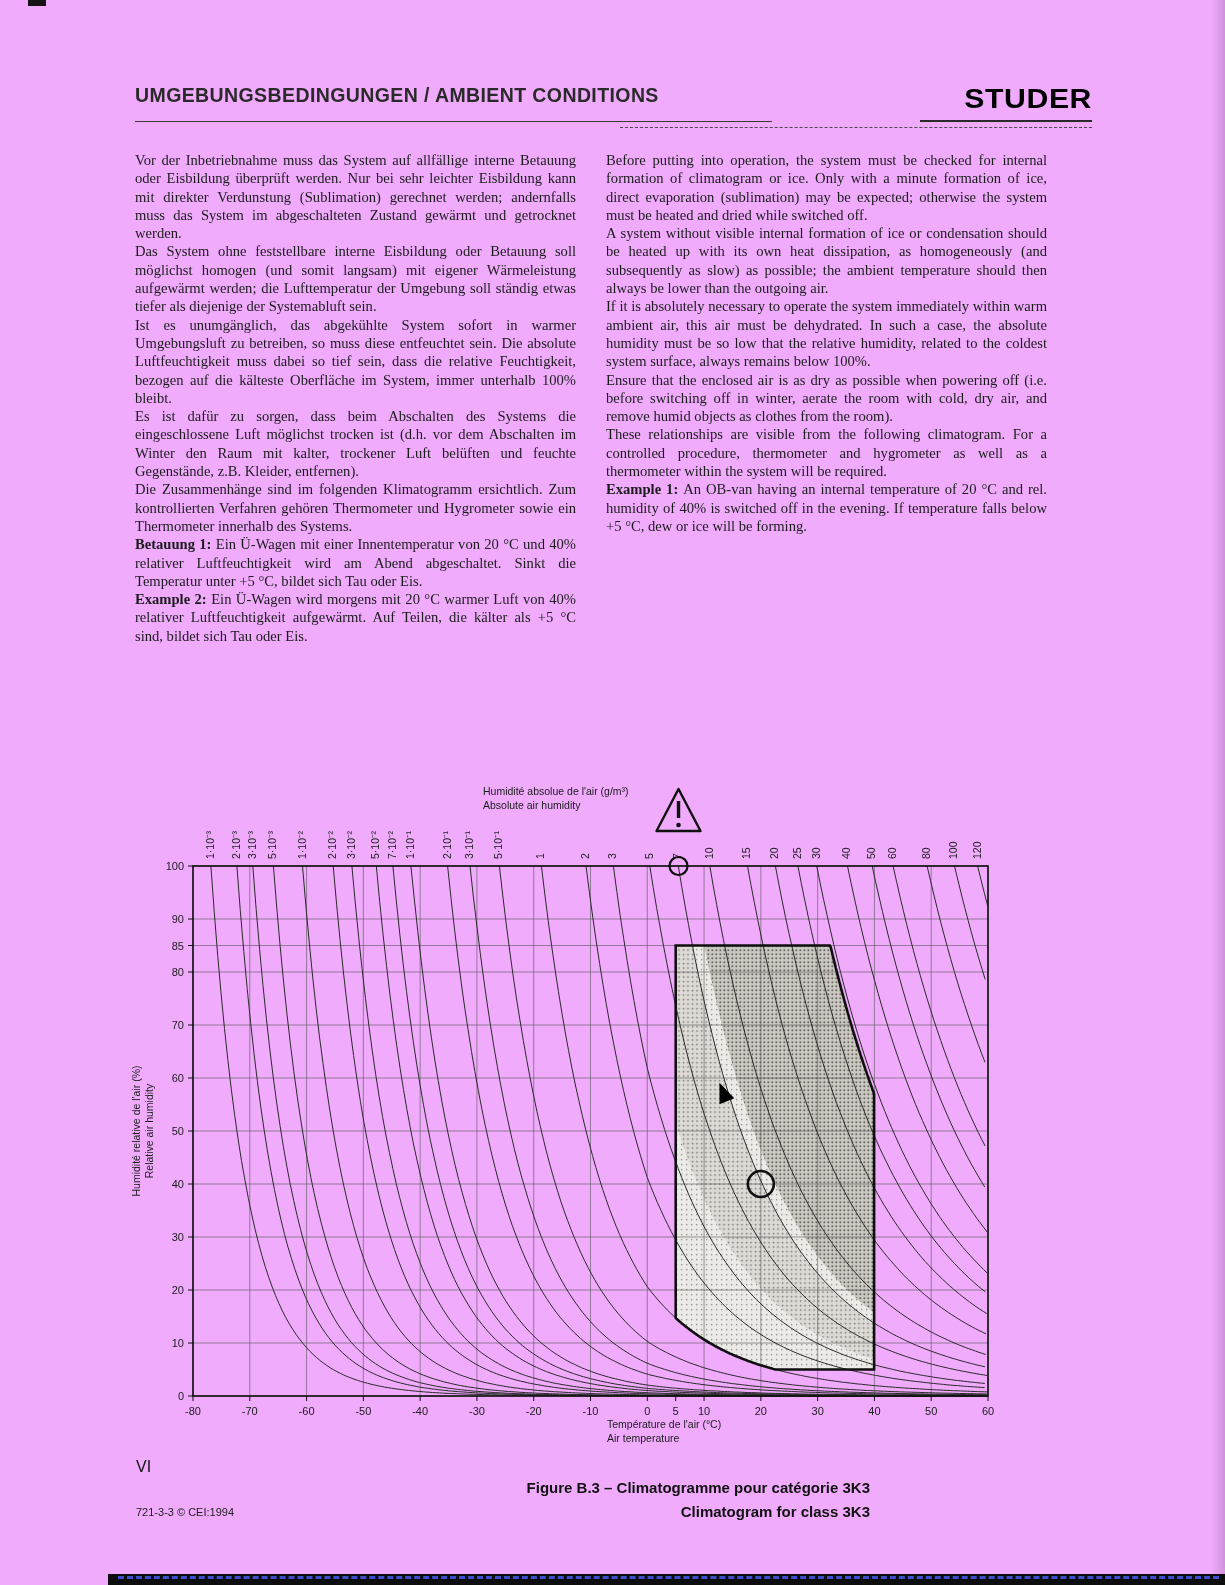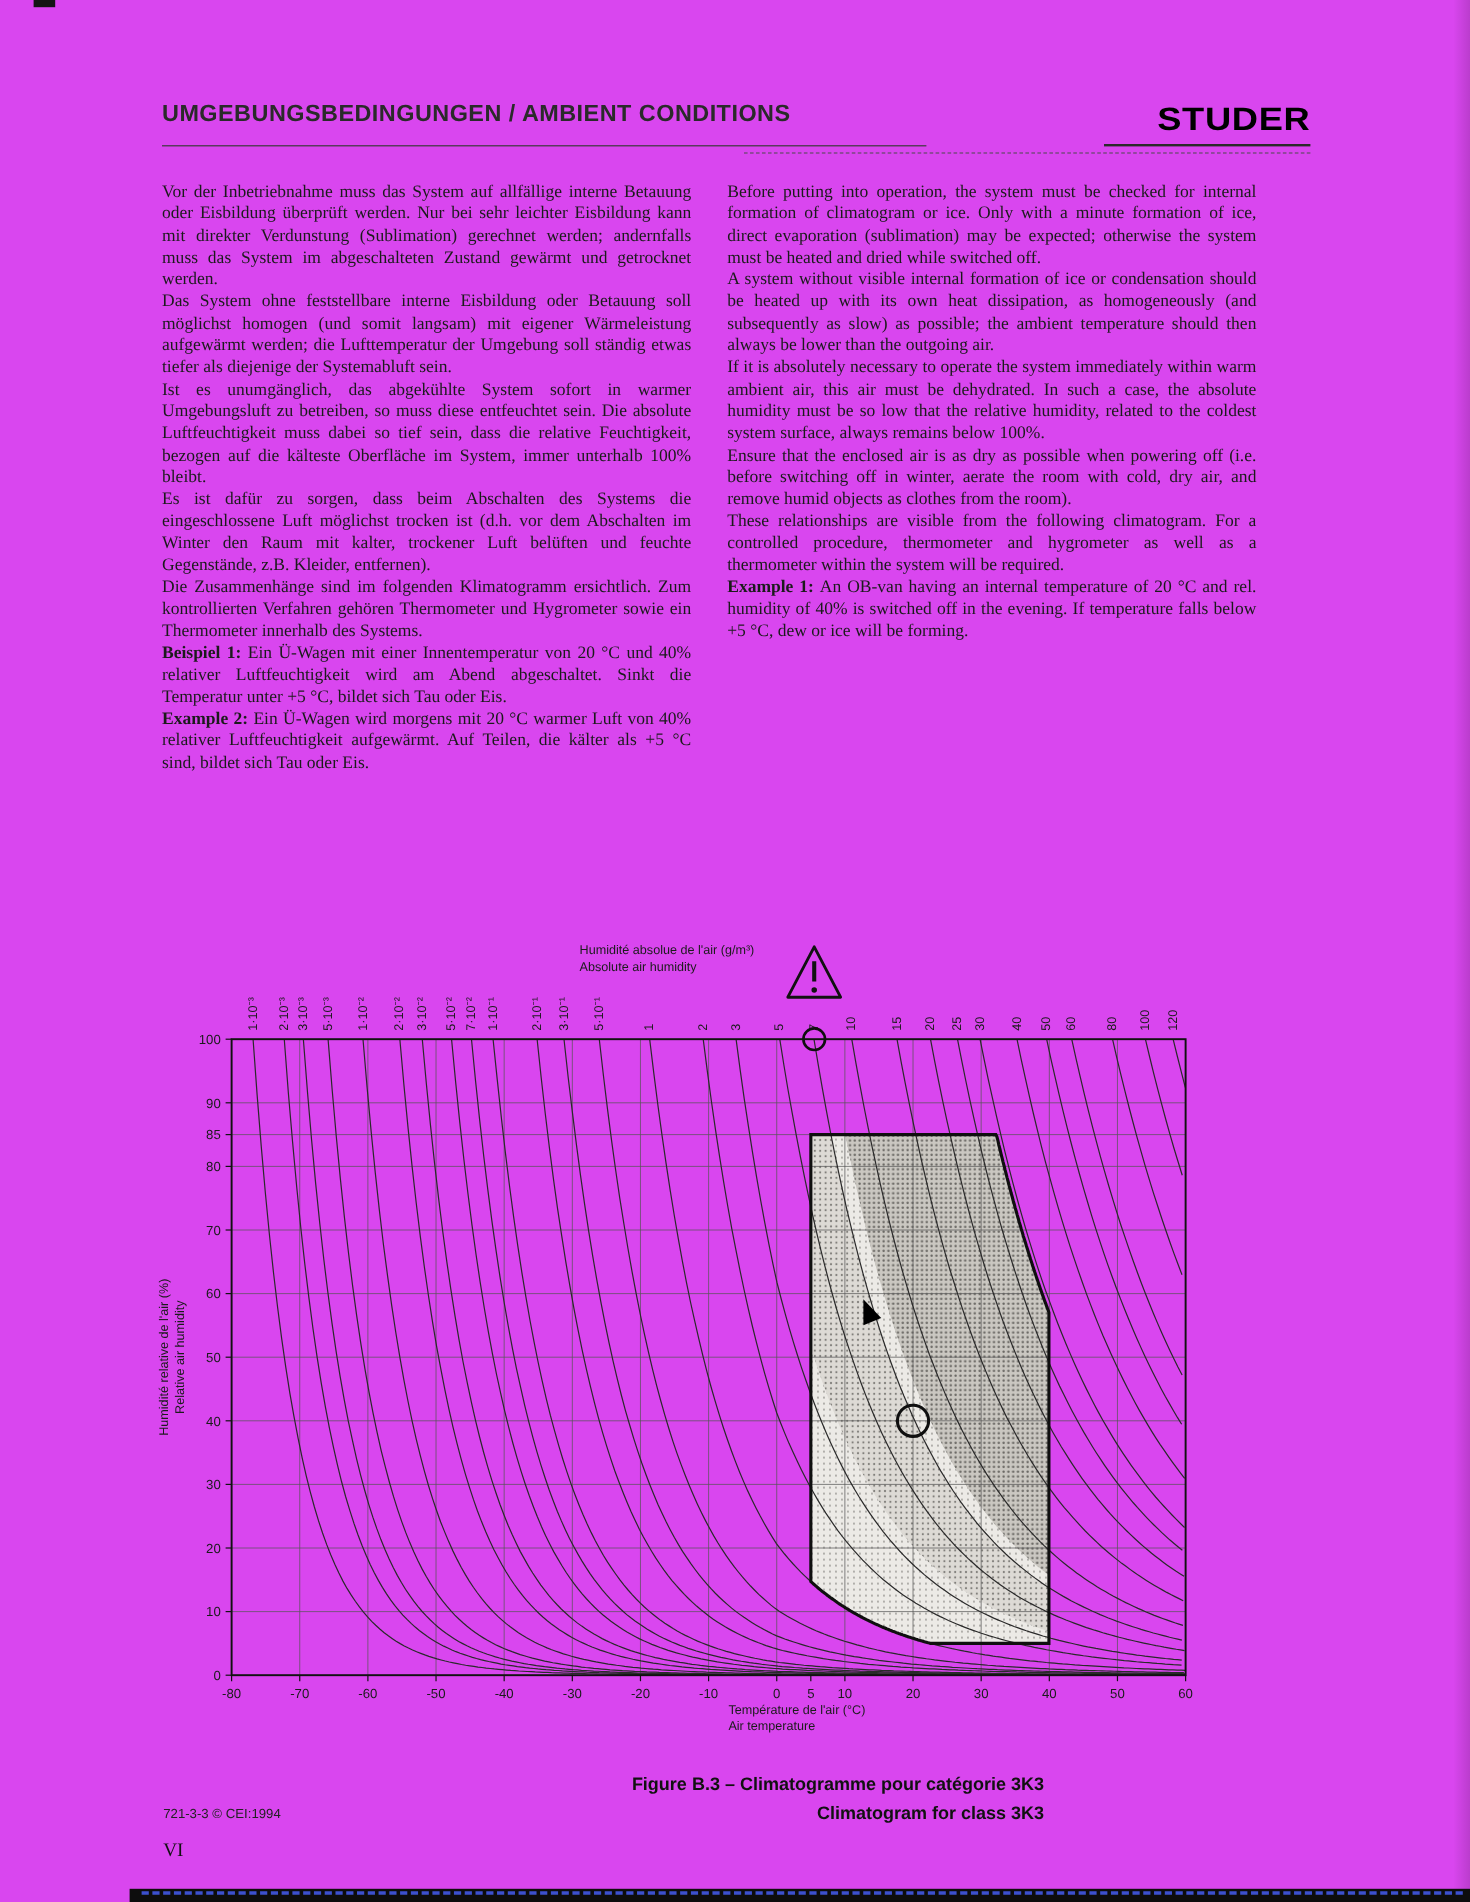--- a/index.html
+++ b/index.html
@@ -1,16 +1,16 @@
 <!DOCTYPE html>
 <html><head>
 <meta charset="utf-8">
 <style>
   html,body{margin:0;padding:0;background:#9a9a9a;}
-  .page{position:relative;width:1225px;height:1585px;margin:0 auto;background:#d946ef;
+  .page{position:relative;width:1225px;height:1585px;margin:0 auto;background:#f0abfc;
         font-family:"Liberation Serif",serif;color:#1b1b1b;overflow:hidden;}
   .corner-mark{position:absolute;left:28px;top:0;width:18px;height:6px;background:#141414;}
   .right-edge{position:absolute;right:0;top:0;width:14px;height:100%;
               background:linear-gradient(to right,rgba(0,0,0,0),rgba(0,0,0,0.14));}
   .header{position:absolute;left:135px;top:84px;width:957px;display:flex;
           justify-content:space-between;align-items:flex-start;}
   .header-title{font-family:"Liberation Sans",sans-serif;font-size:19.5px;font-weight:bold;
                 color:#2a2a2a;letter-spacing:0.4px;}
   .logo{font-family:"Liberation Sans",sans-serif;font-size:27px;font-weight:bold;color:#000;
         letter-spacing:0.5px;display:inline-block;transform:scaleX(1.12);transform-origin:right center;}
@@ -21,21 +21,21 @@
   .col{width:441px;font-size:14.6px;line-height:18.3px;text-align:justify;}
   .col p{margin:0;}
   .chart-wrap{position:absolute;left:115px;top:773px;width:962px;height:702px;}
   svg text{font-family:"Liberation Sans",sans-serif;fill:#1b1b1b;}
   .caption{position:absolute;left:310px;width:560px;text-align:right;
            font-family:"Liberation Sans",sans-serif;font-weight:bold;font-size:15px;color:#111;}
   .caption-1{top:1479px;}
   .caption-2{top:1503px;}
   .doc-ref{position:absolute;left:136px;top:1506px;font-family:"Liberation Sans",sans-serif;
            font-size:11px;color:#222;}
-  .page-no{position:absolute;left:136px;top:1534px;font-family:Liberation Serif, serif;
+  .page-no{position:absolute;left:136px;top:1458px;font-family:Liberation Sans, sans-serif;
            font-size:16px;color:#111;}
   .bottom-bar{position:absolute;left:108px;right:0;bottom:0;height:11px;background:#0d0d0d;}
   .bottom-dash{position:absolute;left:10px;right:6px;top:2px;border-top:3px dashed #3c50ce;}
 </style>
 </head>
 <body>
 
 <div class="page">
 
   <div class="corner-mark"></div>
@@ -49,21 +49,21 @@
   <div class="rule-logo"></div>
   <div class="rule-dashed"></div>
 
   <div class="cols">
     <div class="col">
       <p class="para"><b></b><span>Vor der Inbetriebnahme muss das System auf allfällige interne Betauung oder Eisbildung überprüft werden. Nur bei sehr leichter Eisbildung kann mit direkter Verdunstung (Sublimation) gerechnet werden; andernfalls muss das System im abgeschalteten Zustand gewärmt und getrocknet werden.</span></p>
       <p class="para"><b></b><span>Das System ohne feststellbare interne Eisbildung oder Betauung soll möglichst homogen (und somit langsam) mit eigener Wärmeleistung aufgewärmt werden; die Lufttemperatur der Umgebung soll ständig etwas tiefer als diejenige der Systemabluft sein.</span></p>
       <p class="para"><b></b><span>Ist es unumgänglich, das abgekühlte System sofort in warmer Umgebungsluft zu betreiben, so muss diese entfeuchtet sein. Die absolute Luftfeuchtigkeit muss dabei so tief sein, dass die relative Feuchtigkeit, bezogen auf die kälteste Oberfläche im System, immer unterhalb 100% bleibt.</span></p>
       <p class="para"><b></b><span>Es ist dafür zu sorgen, dass beim Abschalten des Systems die eingeschlossene Luft möglichst trocken ist (d.h. vor dem Abschalten im Winter den Raum mit kalter, trockener Luft belüften und feuchte Gegenstände, z.B. Kleider, entfernen).</span></p>
       <p class="para"><b></b><span>Die Zusammenhänge sind im folgenden Klimatogramm ersichtlich. Zum kontrollierten Verfahren gehören Thermometer und Hygrometer sowie ein Thermometer innerhalb des Systems.</span></p>
-      <p class="para"><b>Beispiel 1: </b><span>Ein Ü-Wagen mit einer Innentemperatur von 20 °C und 40% relativer Luftfeuchtigkeit wird am Abend abgeschaltet. Sinkt die Temperatur unter +5 °C, bildet sich Tau oder Eis.</span></p>
+      <p class="para"><b>Betauung 1: </b><span>Ein Ü-Wagen mit einer Innentemperatur von 20 °C und 40% relativer Luftfeuchtigkeit wird am Abend abgeschaltet. Sinkt die Temperatur unter +5 °C, bildet sich Tau oder Eis.</span></p>
       <p class="para"><b>Example 2: </b><span>Ein Ü-Wagen wird morgens mit 20 °C warmer Luft von 40% relativer Luftfeuchtigkeit aufgewärmt. Auf Teilen, die kälter als +5 °C sind, bildet sich Tau oder Eis.</span></p>
     </div>
     <div class="col">
       <p class="para"><b></b><span>Before putting into operation, the system must be checked for internal formation of climatogram or ice. Only with a minute formation of ice, direct evaporation (sublimation) may be expected; otherwise the system must be heated and dried while switched off.</span></p>
       <p class="para"><b></b><span>A system without visible internal formation of ice or condensation should be heated up with its own heat dissipation, as homogeneously (and subsequently as slow) as possible; the ambient temperature should then always be lower than the outgoing air.</span></p>
       <p class="para"><b></b><span>If it is absolutely necessary to operate the system immediately within warm ambient air, this air must be dehydrated. In such a case, the absolute humidity must be so low that the relative humidity, related to the coldest system surface, always remains below 100%.</span></p>
       <p class="para"><b></b><span>Ensure that the enclosed air is as dry as possible when powering off (i.e. before switching off in winter, aerate the room with cold, dry air, and remove humid objects as clothes from the room).</span></p>
       <p class="para"><b></b><span>These relationships are visible from the following climatogram. For a controlled procedure, thermometer and hygrometer as well as a thermometer within the system will be required.</span></p>
       <p class="para"><b>Example 1: </b><span>An OB-van having an internal temperature of 20 °C and rel. humidity of 40% is switched off in the evening. If temperature falls below +5 °C, dew or ice will be forming.</span></p>
     </div>

